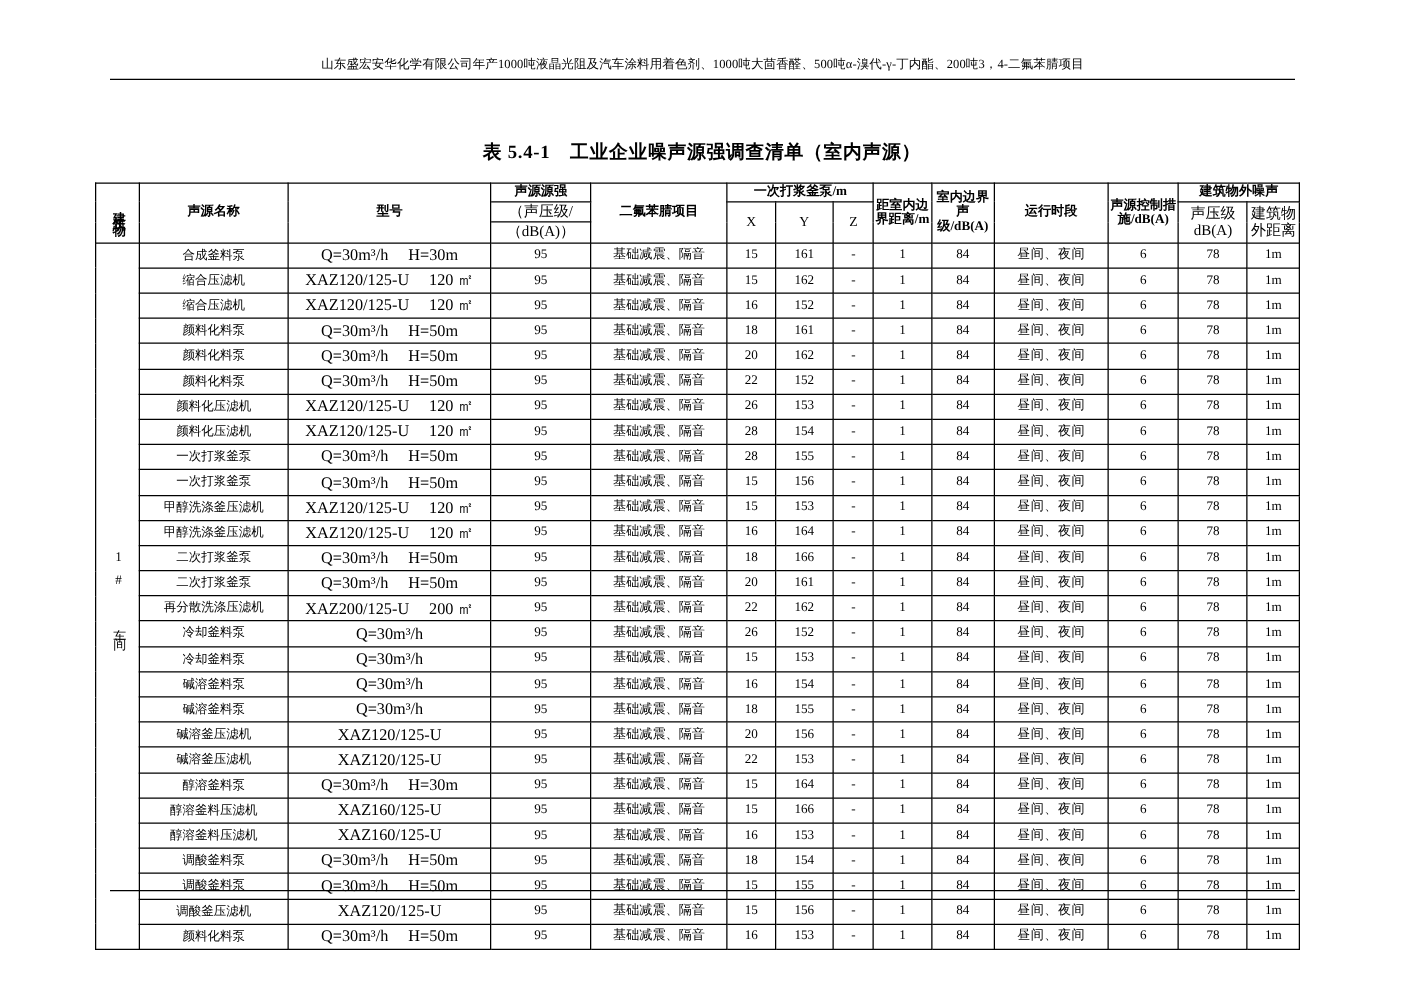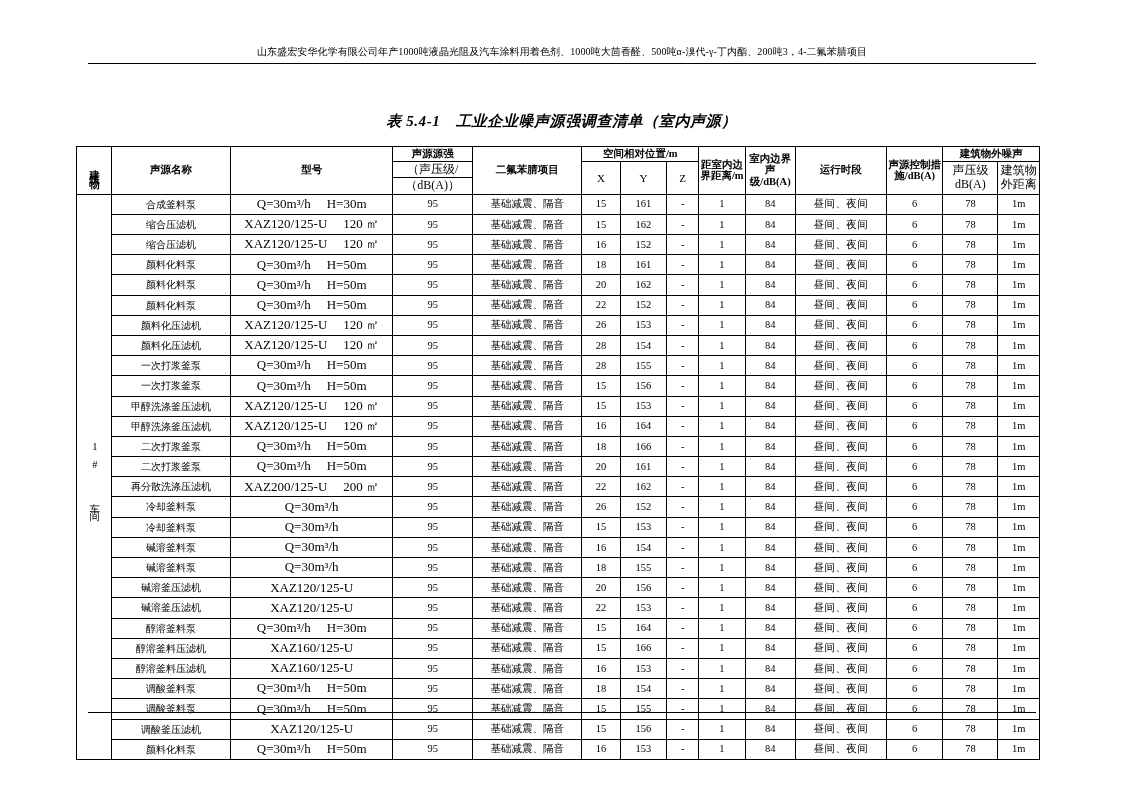--- a/index.html
+++ b/index.html
@@ -46,21 +46,20 @@
   .caption {
     position: absolute;
     left: 0;
     top: 112px;
     width: 1123px;
     text-align: center;
     font-size: 15px;
     font-weight: bold;
     letter-spacing: 0.6px;
     font-family: "Liberation Serif", "DejaVu Serif", serif;
-    font-style: italic;
   }
 
   
   .table-wrap {
     position: absolute;
     left: 76px;
     top: 146px;
     width: 964px;
   }
   table.noise {
@@ -189,21 +188,21 @@
         <col class="c-outlevel">
           <col class="c-outdist">
       </colgroup>
       <thead>
         <tr>
           <th rowspan="3"><span class="vert">建筑物</span></th>
           <th rowspan="3">声源名称</th>
           <th rowspan="3">型号</th>
           <th>声源源强</th>
           <th rowspan="3">二氟苯腈项目</th>
-          <th colspan="3">空间相对位置/m</th>
+          <th colspan="3">一次打浆釜泵/m</th>
           <th rowspan="3">距室内边界距离/m</th>
           <th rowspan="3">室内边界声级/dB(A)</th>
           <th rowspan="3">运行时段</th>
           <th rowspan="3">声源控制措施/dB(A)</th>
           <th colspan="2">建筑物外噪声</th>
         </tr>
         <tr>
           <th class="sub">（声压级/</th>
           <th rowspan="2" class="axis">X</th>
           <th rowspan="2" class="axis">Y</th>

